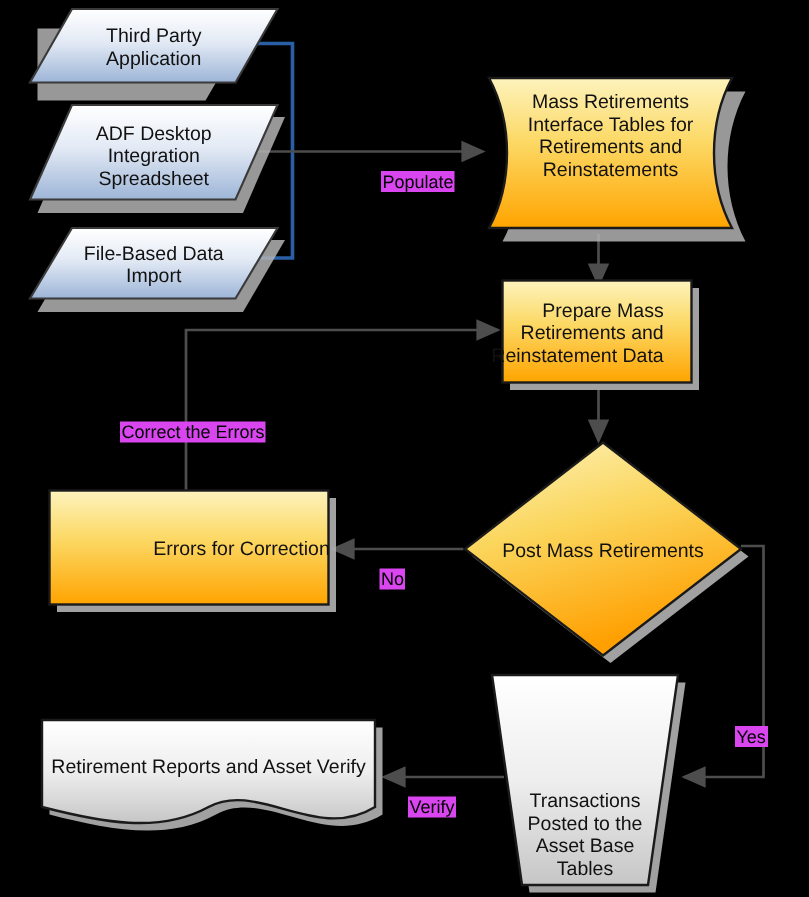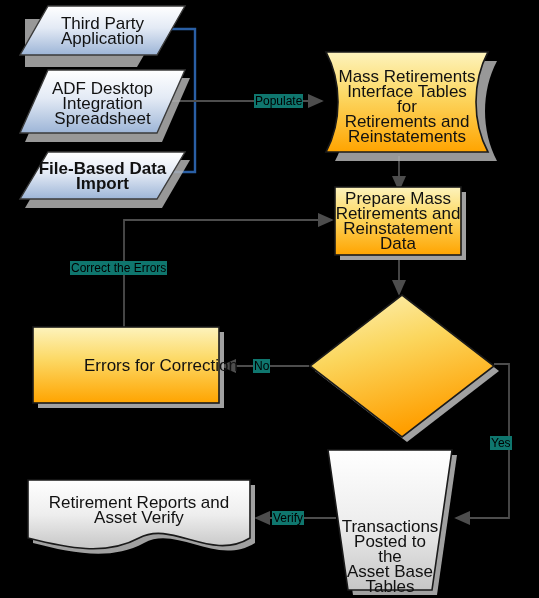--- a/index.html
+++ b/index.html
@@ -20,37 +20,38 @@
   svg.flow {
     position: absolute;
     left: 0;
     top: 0;
     width: 539px;
     height: 598px;
   }
   .node-label {
     position: absolute;
     color: #111111;
-    font-size: 17px;
+    font-size: 13px;
     line-height: 15px;
     text-align: center;
     pointer-events: none;
     white-space: pre-line;
     display: flex;
     align-items: center;
     justify-content: center;
   }
   .edge-label {
     position: absolute;
-    background: #0f766e;
+    background: #d946ef;
     color: #000000;
     font-size: 12px;
     line-height: 14px;
     padding: 0 1px;
     white-space: nowrap;
+    margin-top: 20px;
   }
 </style>
 </head>
 <body>
 
 <div id="canvas">
 
   <svg class="flow" viewBox="0 0 539 598">
     <defs>
       <linearGradient id="gradBlue" x1="0" y1="0" x2="0" y2="1">
@@ -143,45 +144,46 @@
     </g>
   </svg>
 
   <div class="node-label" style="left:20px; top:6px; width:165px; height:49px;">Third Party
 Application</div>
 
   <div class="node-label" style="left:20px; top:72px; width:165px; height:63px;">ADF Desktop
 Integration
 Spreadsheet</div>
 
-  <div class="node-label" style="left:20px; top:152px; width:165px; height:47px;font-weight:bold;">File-Based Data
+  <div class="node-label" style="left:20px; top:152px; width:165px; height:47px;">File-Based Data
 Import</div>
 
-  <div class="node-label" style="left:336px; top:56px; width:142px; height:100px;">Mass Retirements
+  <div class="node-label" style="left:336px; top:40px; width:142px; height:100px;">Mass Retirements
 Interface Tables for
 Retirements and
 Reinstatements</div>
 
-  <div class="node-label" style="left:335px; top:187px; width:126px; height:68px;">Prepare Mass
+  <div class="node-label" style="left:322px; top:187px; width:126px; height:68px;text-align:right;">Prepare Mass
 Retirements and
 Reinstatement Data</div>
 
+  <div class="node-label" style="left:322px; top:352px; width:160px; height:28px;">Post Mass Retirements</div>
 
   <div class="node-label" style="left:33px; top:327px; width:186px; height:76px;margin-left:35px;">Errors for Correction</div>
 
   <div class="node-label" style="left:340px; top:480px; width:100px; height:64px;margin-top:44px;">Transactions
 Posted to the
 Asset Base
 Tables</div>
 
   <div class="node-label" style="left:30px; top:495px; width:218px; height:30px;">Retirement Reports and Asset Verify</div>
 
   <div class="edge-label" style="left:254px; top:94px;">Populate</div>
 
-  <div class="edge-label" style="left:70px; top:261px;">Correct the Errors</div>
+  <div class="edge-label" style="left:80px; top:261px;">Correct the Errors</div>
 
   <div class="edge-label" style="left:253px; top:359px;">No</div>
 
-  <div class="edge-label" style="left:490px; top:436px;">Yes</div>
+  <div class="edge-label" style="left:490px; top:464px;">Yes</div>
 
   <div class="edge-label" style="left:272px; top:511px;">Verify</div>
 
 </div>
 
 </body></html>

